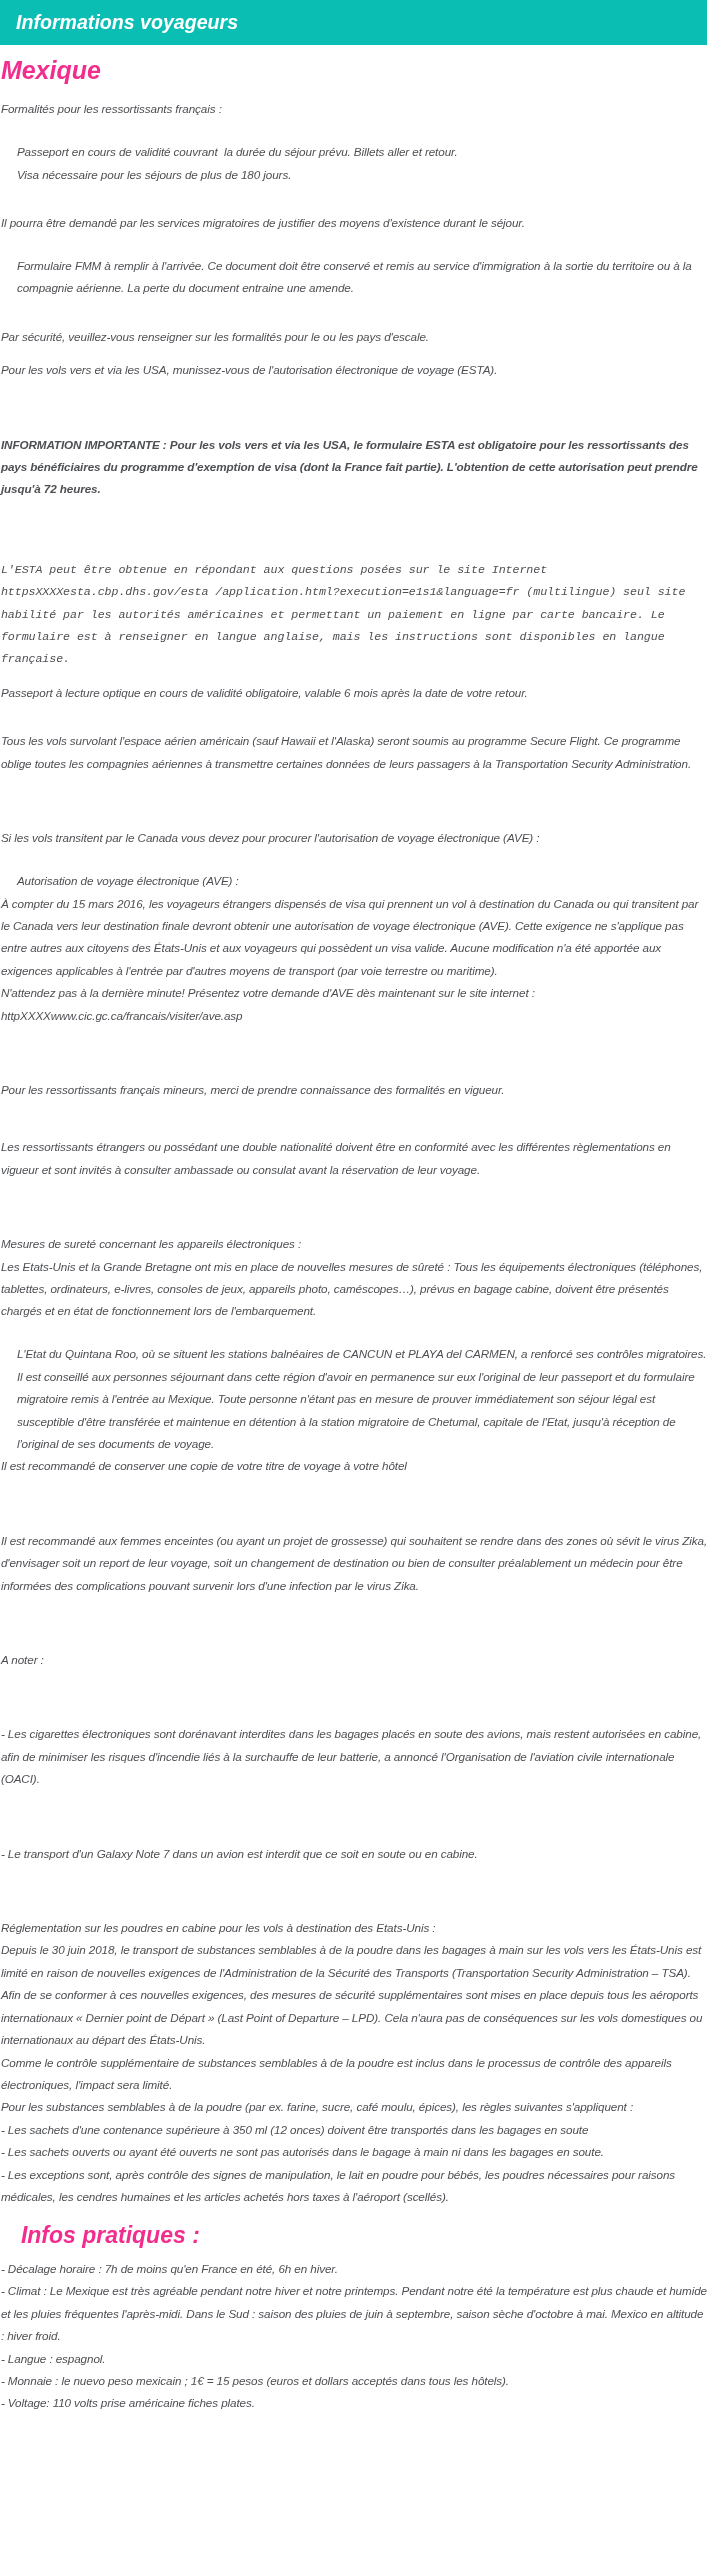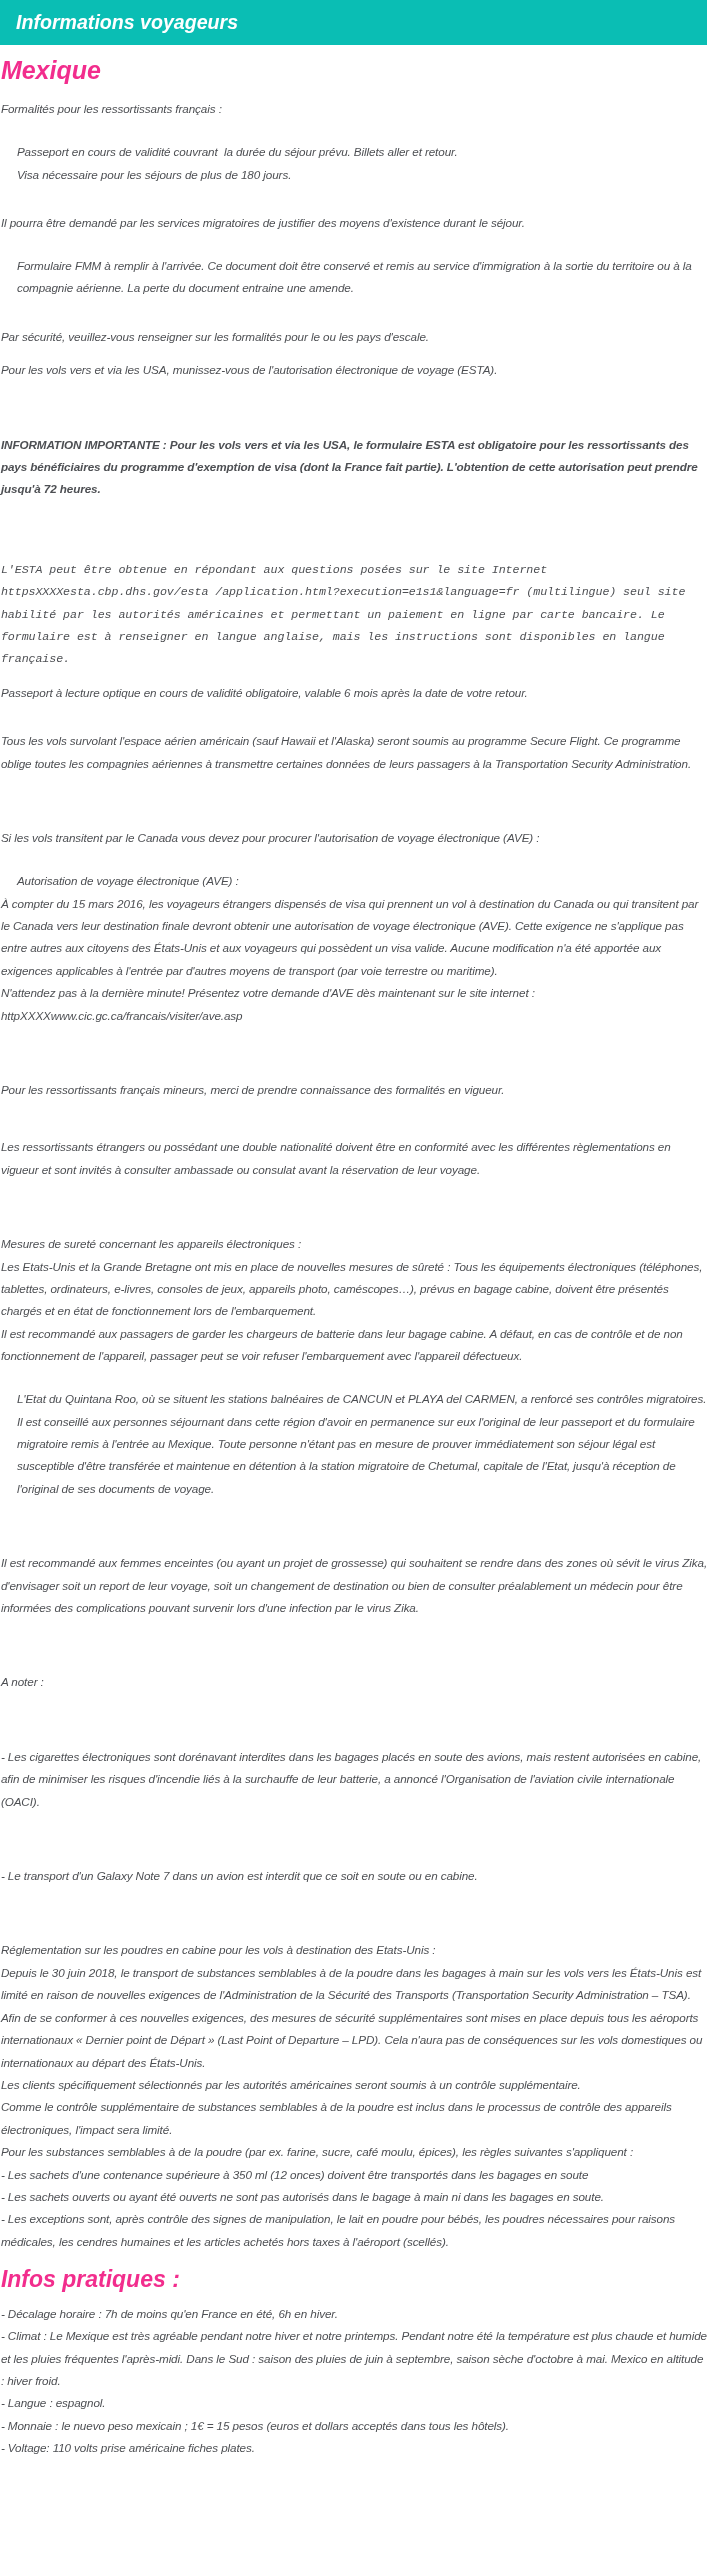--- a/index.html
+++ b/index.html
@@ -25,21 +25,21 @@
     margin:11.2px 0 14px 0; padding:0 0.9px;
   }
   .content{padding:0 0.9px 13px 0.9px;}
   .content p{
     margin:0; font-size:11.7px; line-height:22.4px;
     letter-spacing:-0.1px; white-space:pre-wrap;
   }
   .content p.bold{font-weight:bold;}
   .content h2.heading{
     color:var(--pink); font-weight:bold; font-style:italic;
-    font-size:23px; line-height:30px; margin:9.3px 0 8.4px 0;
+    font-size:23px; line-height:30px; margin:9.3px 0 8.4px 0;padding-left:20px;
   }
   
   .g0{margin-top:0 !important;}
   .g1{margin-top:11.2px !important;}
   .g2{margin-top:20.5px !important;padding-left:16px;}
   .g3{margin-top:26px !important;}
   .g4{margin-top:35px !important;}
   .g5{margin-top:52px !important;}
   .g6{margin-top:58px !important;font-family:Liberation Mono, monospace;}
 </style>
@@ -66,30 +66,29 @@
       <p class="body g3">Tous les vols survolant l'espace aérien américain (sauf Hawaii et l'Alaska) seront soumis au programme Secure Flight. Ce programme oblige toutes les compagnies aériennes à transmettre certaines données de leurs passagers à la Transportation Security Administration.</p>
       <p class="body g5">Si les vols transitent par le Canada vous devez pour procurer l'autorisation de voyage électronique (AVE) :</p>
       <p class="body g2">Autorisation de voyage électronique (AVE) :</p>
       <p class="body g0">À compter du 15 mars 2016, les voyageurs étrangers dispensés de visa qui prennent un vol à destination du Canada ou qui transitent par le Canada vers leur destination finale devront obtenir une autorisation de voyage électronique (AVE). Cette exigence ne s'applique pas entre autres aux citoyens des États-Unis et aux voyageurs qui possèdent un visa valide. Aucune modification n'a été apportée aux exigences applicables à l'entrée par d'autres moyens de transport (par voie terrestre ou maritime).</p>
       <p class="body g0">N'attendez pas à la dernière minute! Présentez votre demande d'AVE dès maintenant sur le site internet :
 httpXXXXwww.cic.gc.ca/francais/visiter/ave.asp</p>
       <p class="body g5">Pour les ressortissants français mineurs, merci de prendre connaissance des formalités en vigueur.</p>
       <p class="body g4">Les ressortissants étrangers ou possédant une double nationalité doivent être en conformité avec les différentes règlementations en vigueur et sont invités à consulter ambassade ou consulat avant la réservation de leur voyage.</p>
       <p class="body g5">Mesures de sureté concernant les appareils électroniques :</p>
       <p class="body g0">Les Etats-Unis et la Grande Bretagne ont mis en place de nouvelles mesures de sûreté : Tous les équipements électroniques (téléphones, tablettes, ordinateurs, e-livres, consoles de jeux, appareils photo, caméscopes…), prévus en bagage cabine, doivent être présentés chargés et en état de fonctionnement lors de l'embarquement.</p>
-      <p class="body g0">Il est recommandé aux passagers de garder les chargeurs de batterie dans leur bagage cabine. A défaut, en cas de contrôle et de non fonctionnement de l'appareil, passager peut se voir refuser l'embarquement avec l'appareil défectueux.</p>
       <p class="body g2">L'Etat du Quintana Roo, où se situent les stations balnéaires de CANCUN et PLAYA del CARMEN, a renforcé ses contrôles migratoires. Il est conseillé aux personnes séjournant dans cette région d'avoir en permanence sur eux l'original de leur passeport et du formulaire migratoire remis à l'entrée au Mexique. Toute personne n'étant pas en mesure de prouver immédiatement son séjour légal est susceptible d'être transférée et maintenue en détention à la station migratoire de Chetumal, capitale de l'Etat, jusqu'à réception de l'original de ses documents de voyage.</p>
+      <p class="body g0">Il est recommandé de conserver une copie de votre titre de voyage à votre hôtel</p>
       <p class="body g5">Il est recommandé aux femmes enceintes (ou ayant un projet de grossesse) qui souhaitent se rendre dans des zones où sévit le virus Zika, d'envisager soit un report de leur voyage, soit un changement de destination ou bien de consulter préalablement un médecin pour être informées des complications pouvant survenir lors d'une infection par le virus Zika.</p>
       <p class="body g5">A noter :</p>
       <p class="body g5">- Les cigarettes électroniques sont dorénavant interdites dans les bagages placés en soute des avions, mais restent autorisées en cabine, afin de minimiser les risques d'incendie liés à la surchauffe de leur batterie, a annoncé l'Organisation de l'aviation civile internationale (OACI).</p>
       <p class="body g5">- Le transport d'un Galaxy Note 7 dans un avion est interdit que ce soit en soute ou en cabine.</p>
       <p class="body g5">Réglementation sur les poudres en cabine pour les vols à destination des Etats-Unis :</p>
       <p class="body g0">Depuis le 30 juin 2018, le transport de substances semblables à de la poudre dans les bagages à main sur les vols vers les États-Unis est limité en raison de nouvelles exigences de l'Administration de la Sécurité des Transports (Transportation Security Administration – TSA).</p>
       <p class="body g0">Afin de se conformer à ces nouvelles exigences, des mesures de sécurité supplémentaires sont mises en place depuis tous les aéroports internationaux « Dernier point de Départ » (Last Point of Departure – LPD). Cela n'aura pas de conséquences sur les vols domestiques ou internationaux au départ des États-Unis.</p>
-      <p class="body g0">Les clients spécifiquement sélectionnés par les autorités américaines seront soumis à un contrôle supplémentaire.</p>
       <p class="body g0">Comme le contrôle supplémentaire de substances semblables à de la poudre est inclus dans le processus de contrôle des appareils électroniques, l'impact sera limité.</p>
       <p class="body g0">Pour les substances semblables à de la poudre (par ex. farine, sucre, café moulu, épices), les règles suivantes s'appliquent :</p>
       <p class="body g0">- Les sachets d'une contenance supérieure à 350 ml (12 onces) doivent être transportés dans les bagages en soute</p>
       <p class="body g0">- Les sachets ouverts ou ayant été ouverts ne sont pas autorisés dans le bagage à main ni dans les bagages en soute.</p>
       <p class="body g0">- Les exceptions sont, après contrôle des signes de manipulation, le lait en poudre pour bébés, les poudres nécessaires pour raisons médicales, les cendres humaines et les articles achetés hors taxes à l'aéroport (scellés).</p>
       <h2 class="heading g1">Infos pratiques :</h2>
       <p class="body g0">- Décalage horaire : 7h de moins qu'en France en été, 6h en hiver.</p>
       <p class="body g0">- Climat : Le Mexique est très agréable pendant notre hiver et notre printemps. Pendant notre été la température est plus chaude et humide et les pluies fréquentes l'après-midi. Dans le Sud : saison des pluies de juin à septembre, saison sèche d'octobre à mai. Mexico en altitude : hiver froid.</p>
       <p class="body g0">- Langue : espagnol.</p>
       <p class="body g0">- Monnaie : le nuevo peso mexicain ; 1€ = 15 pesos (euros et dollars acceptés dans tous les hôtels).</p>

